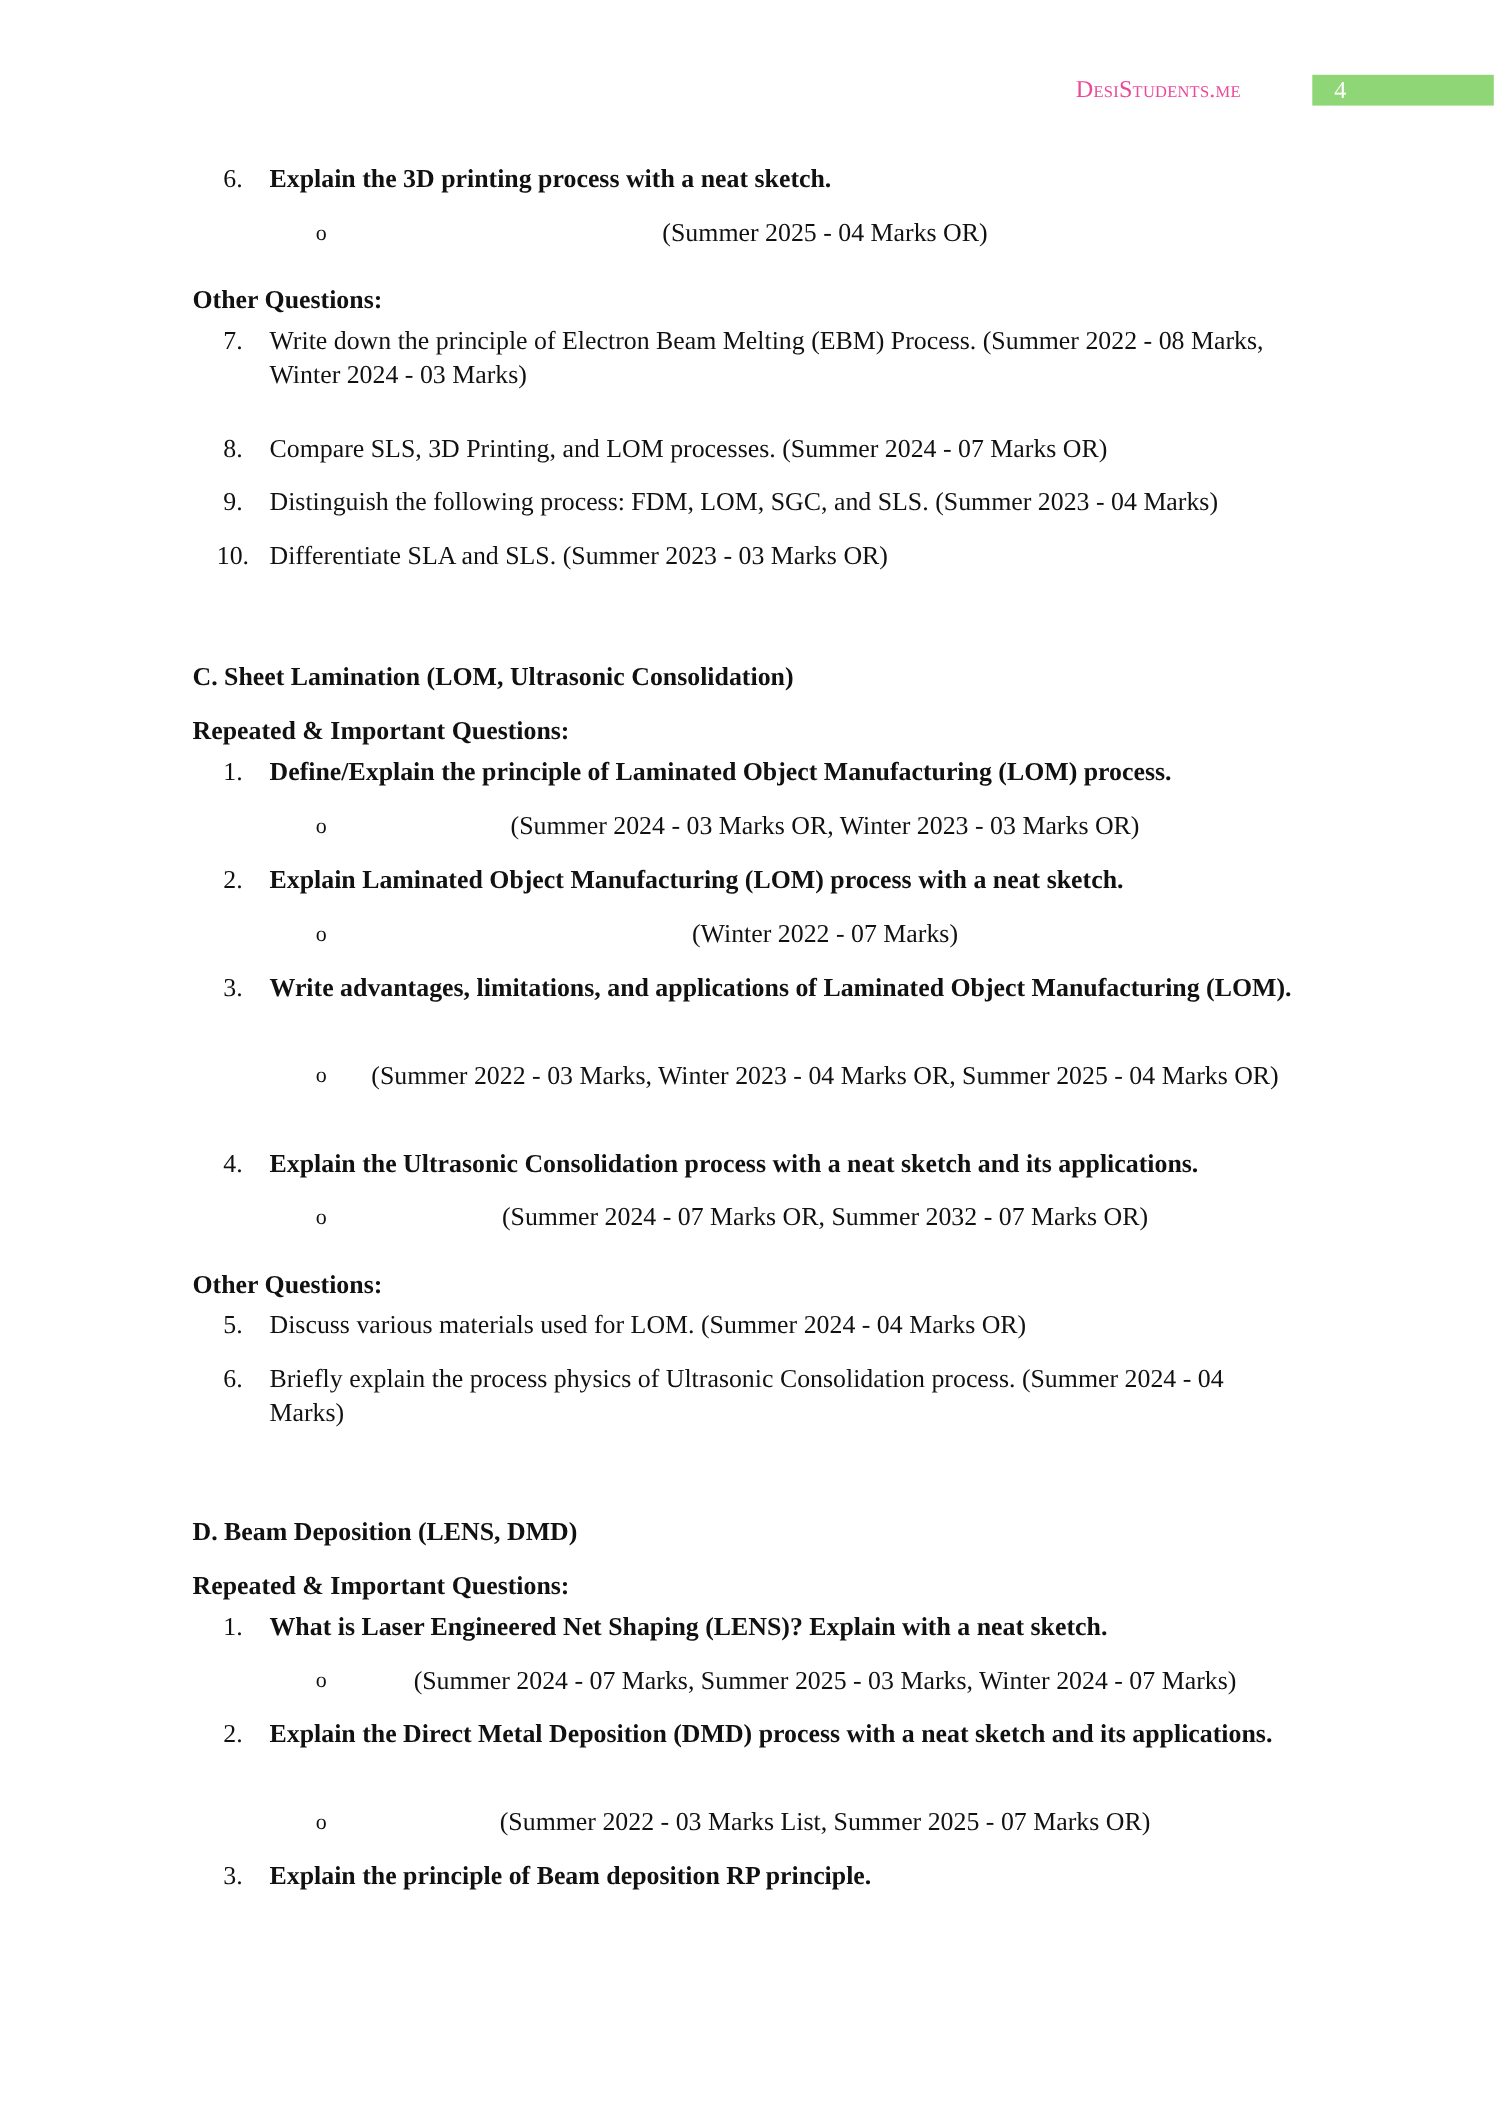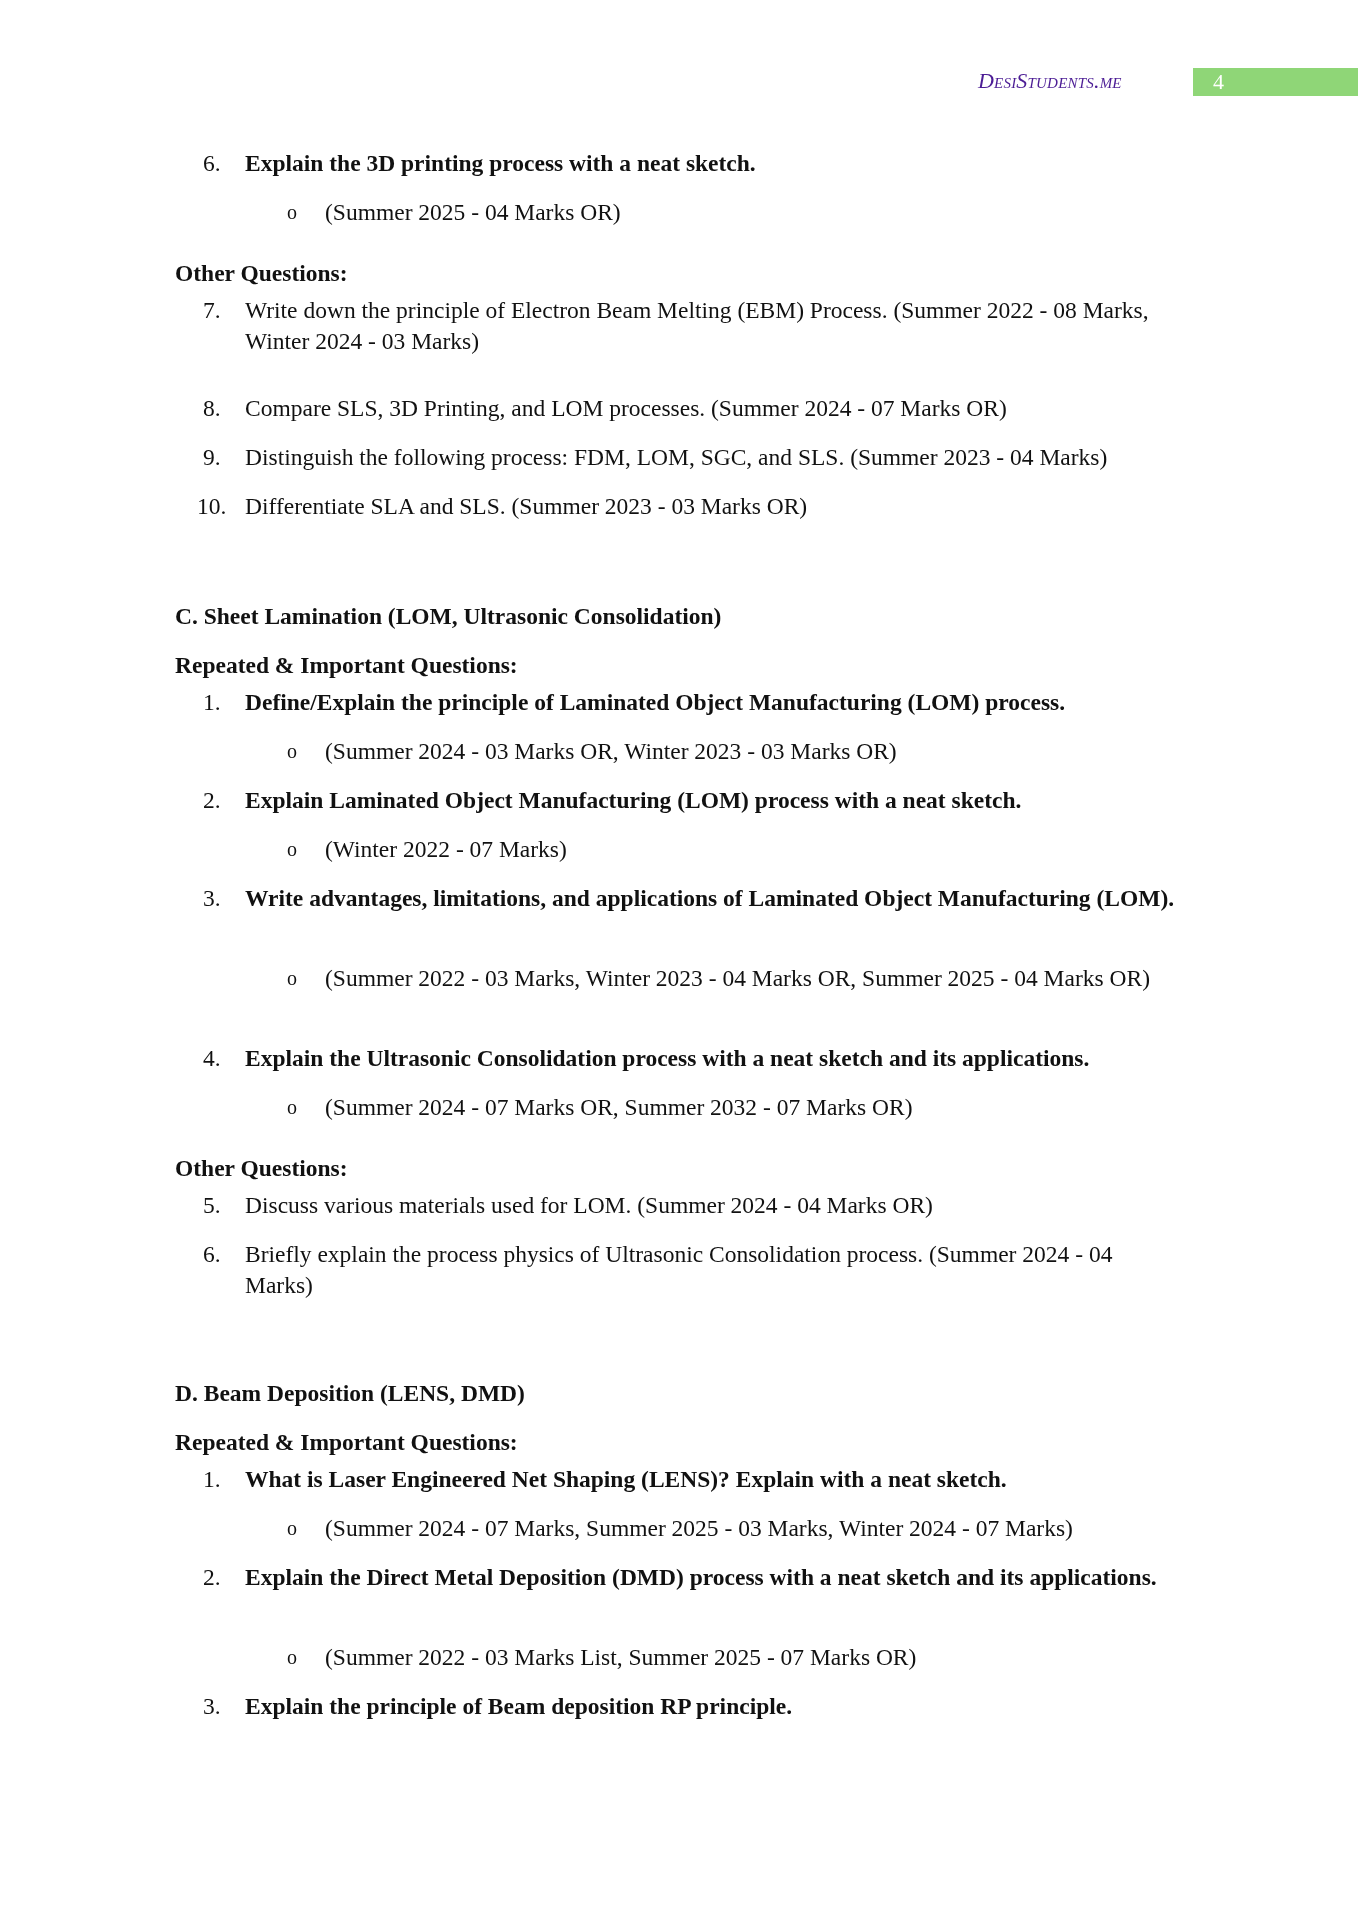--- a/index.html
+++ b/index.html
@@ -1,32 +1,32 @@
 <!DOCTYPE html>
 <html><head>
 <meta charset="utf-8">
 <style>
   html, body { margin: 0; padding: 0; background: #ffffff; }
   body { width: 1358px; height: 1920px; position: relative; overflow: hidden;
          font-family: "Liberation Serif", "DejaVu Serif", serif; color: #111; }
   .page-header { position: absolute; top: 64px; left: 0; width: 1358px; height: 36px; }
-  .site-name { position: absolute; left: 978px; top: 4px; font-size: 22px; color: #4c1d95;
-               font-variant: small-caps; letter-spacing: 0.2px; font-style: italic; }
+  .site-name { position: absolute; left: 978px; top: 4px; font-size: 22px; color: #ec4899;
+               font-variant: small-caps; letter-spacing: 0.2px; }
   .page-badge { position: absolute; left: 1193px; top: 4px; width: 165px; height: 28px;
                 background: #8fd677; color: #ffffff; font-size: 22px; box-sizing: border-box;
                 padding-left: 20px; line-height: 28px; }
   .content { position: absolute; top: 160px; left: 163px; width: 1010px; font-size: 23.5px; line-height: 31px; }
   .heading { font-weight: bold; margin: 12px; position: absolute; left: 0; }
   .q { position: absolute; left: 0; width: 1010px; }
   .q .num { position: absolute; left: 40px; width: 40px; }
   .q .txt { position: absolute; left: 82px; width: 930px; }
   .q.bold .txt { font-weight: bold; }
   .sub { position: absolute; left: 0; width: 1010px; }
   .sub .bullet { position: absolute; left: 124px; font-size: 20px; }
-  .sub .txt { position: absolute; left: 162px; width: 850px; }
+  .sub .txt { position: absolute; left: 162px; width: 850px; text-align: center; }
 </style>
 </head>
 <body>
 
 <div class="page-header">
   <span class="site-name">DesiStudents.me</span>
   <span class="page-badge" style="background: rgb(143, 214, 119);">4</span>
 </div>
 
 <div class="content">

